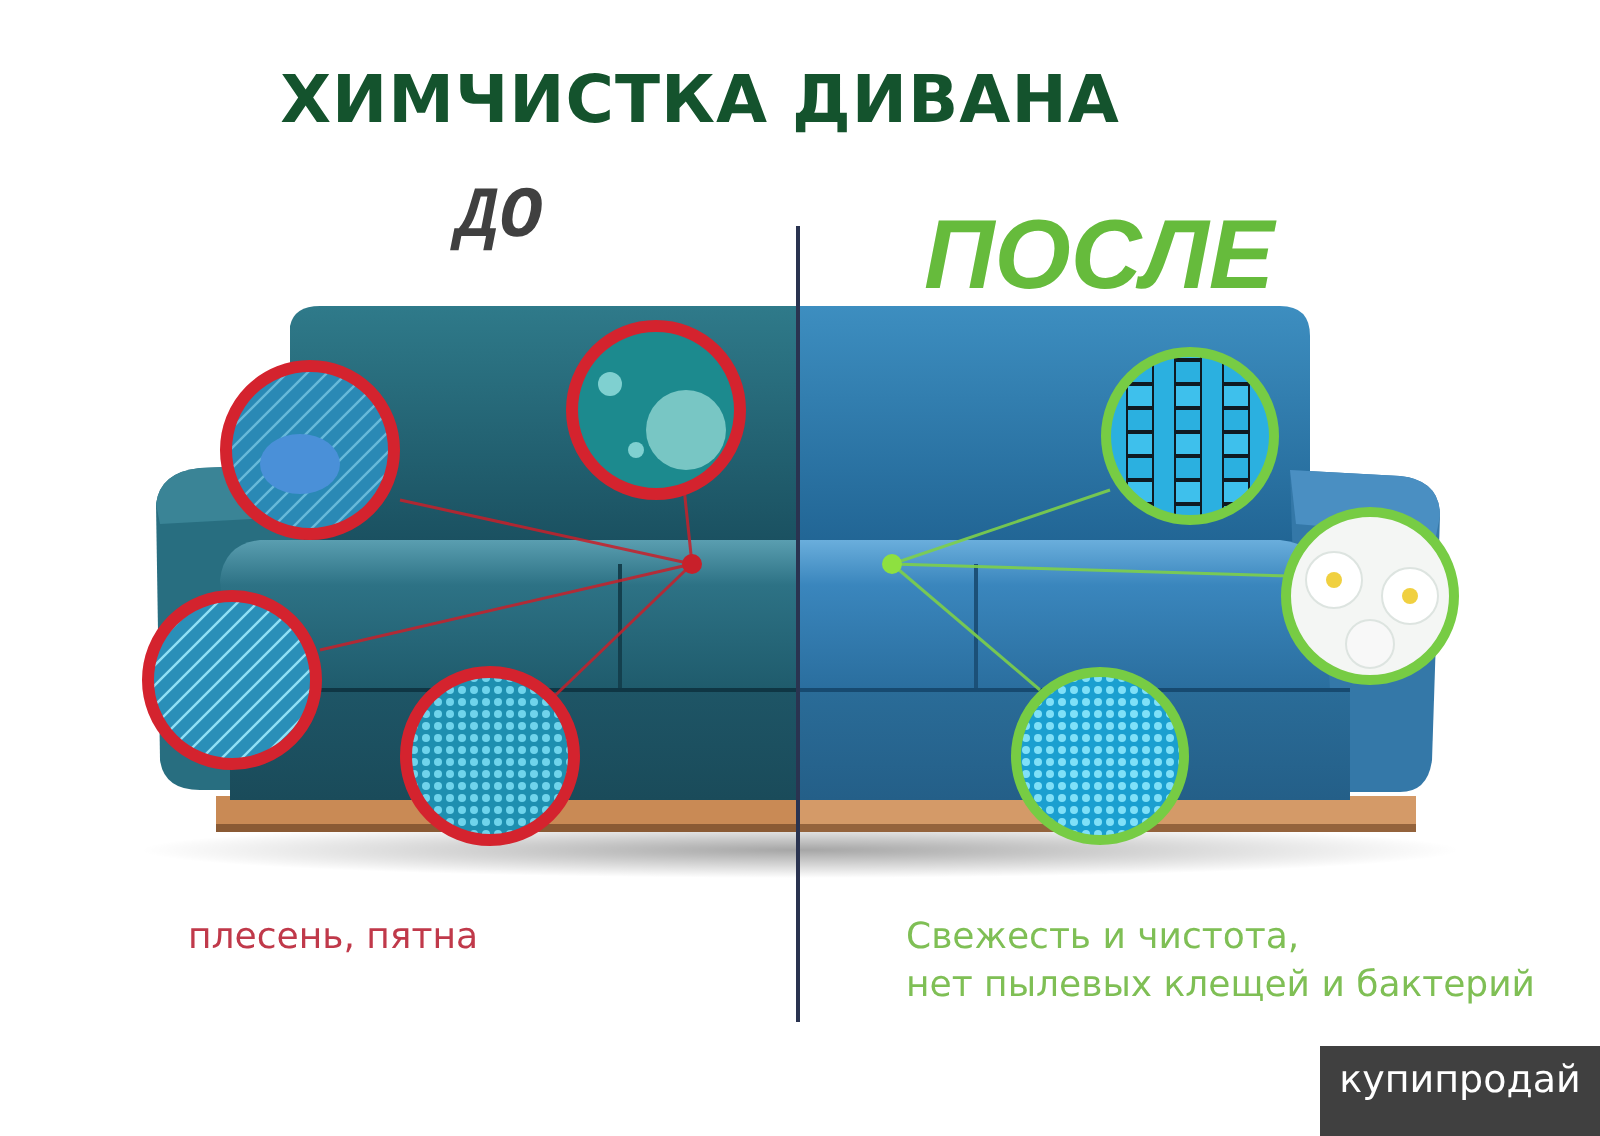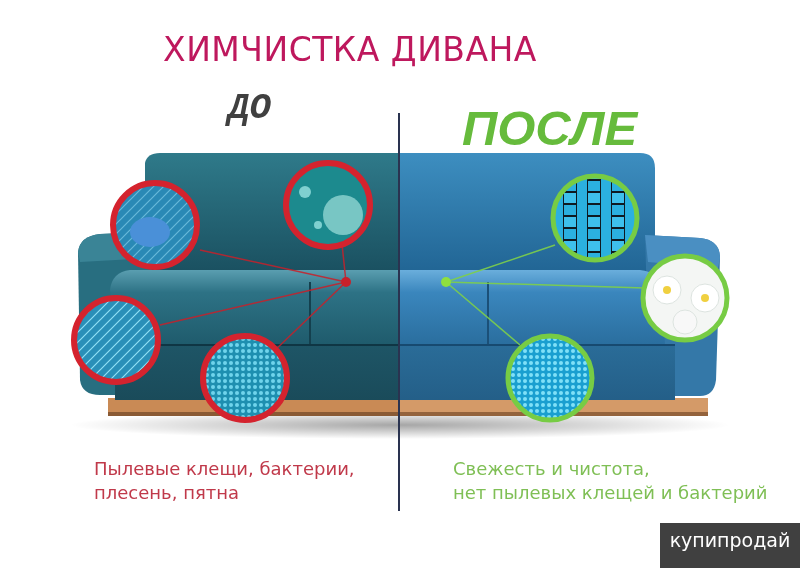--- a/index.html
+++ b/index.html
@@ -1,17 +1,17 @@
 <!DOCTYPE html>
 <html><head>
 <meta charset="utf-8">
 <style>
   html, body { margin: 0; padding: 0; }
   body { width: 800px; height: 568px; background: #ffffff; position: relative; overflow: hidden; font-family: "DejaVu Sans", sans-serif; }
-  .title { position: absolute; left: 0; width: 700px; top: 30px; text-align: center; font-size: 33px; color: #be185d; letter-spacing: 0.5px; font-family: "DejaVu Sans", sans-serif; font-weight: normal; }
+  .title { position: absolute; left: 0; width: 700px; top: 30px; text-align: center; font-size: 33px; color: #14532d; letter-spacing: 0.5px; font-family: "DejaVu Sans", sans-serif; font-weight: bold; }
   .label-before { position: absolute; left: 228px; top: 88px; font-size: 36px; font-weight: bold; font-style: italic; color: #404040; font-family: Liberation Mono, monospace; }
   .label-after { position: absolute; left: 462px; top: 100px; font-size: 49px; font-weight: bold; font-style: italic; color: #66bb3c; font-family: "Liberation Sans", sans-serif; }
   .divider { position: absolute; left: 398px; top: 113px; width: 2px; height: 398px; background: #2a3350; z-index: 5; }
   .sofa { position: absolute; left: 0; top: 0; width: 800px; height: 568px; }
   .caption { position: absolute; font-size: 18px; line-height: 24px; font-family: "DejaVu Sans", sans-serif; }
   .caption-before { left: 94px; top: 457px; color: #c0394a; }
   .caption-after { left: 420px; top: 457px; color: #7fbf55; margin-left: 33px; }
   .watermark { position: absolute; left: 660px; top: 523px; width: 140px; height: 47px; background: #404040; color: #ffffff; font-size: 19px; line-height: 35px; text-align: center; font-family: "DejaVu Sans", sans-serif; }
 </style>
 </head>
@@ -163,21 +163,20 @@
   </g>
   <g>
     <circle cx="550" cy="378" r="42" fill="url(#dotsCyan)"></circle>
     <circle cx="550" cy="378" r="42" fill="none" stroke="#77cc44" stroke-width="5"></circle>
   </g>
 </svg>
 
 <div class="divider"></div>
 
 <div class="caption caption-before">
-  <div>Пылевые клещи, бактерии,</div>
   <div>плесень, пятна</div>
 </div>
 
 <div class="caption caption-after">
   <div>Свежесть и чистота,</div>
   <div>нет пылевых клещей и бактерий</div>
 </div>
 
 <div class="watermark">купипродай</div>
 

